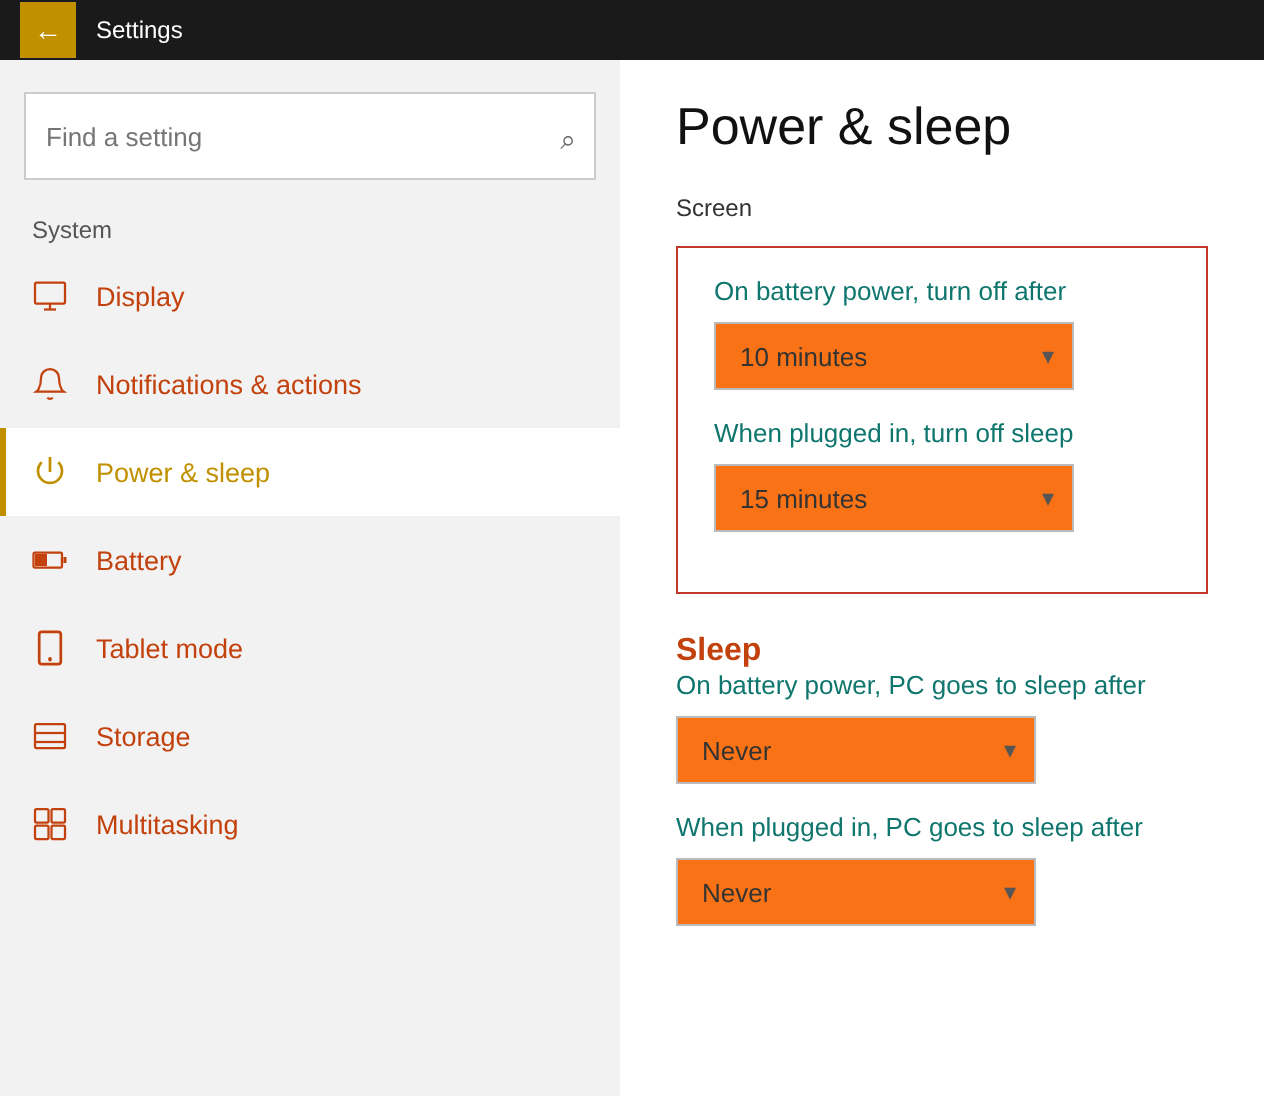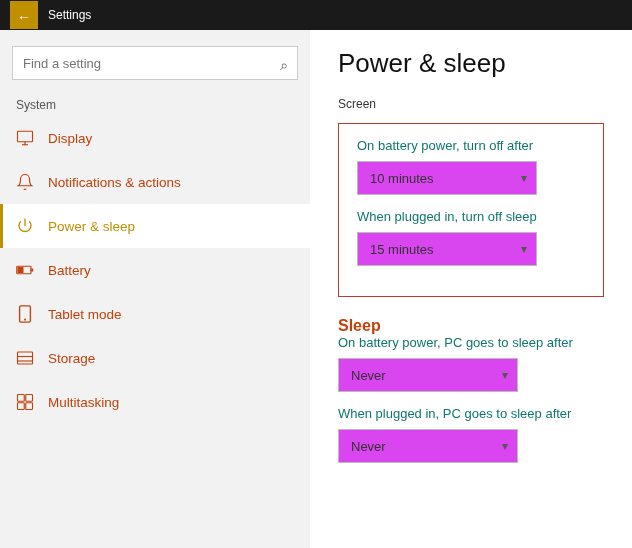--- a/index.html
+++ b/index.html
@@ -56,21 +56,21 @@
       flex-direction: column;
       padding-top: 8px;
     }
 
     .search-box-container {
       padding: 8px 12px 12px 12px;
       position: relative;
     }
     .search-box {
       width: 100%;
-      height: 34px;
+      height: 44px;
       border: 1px solid #ccc;
       background: #fff;
       padding: 0 42px 0 10px;
       font-size: 13px;
       outline: none;
       color: #666;
     }
     .search-icon-wrap {
       position: absolute;
       right: 22px;
@@ -152,21 +152,21 @@
     }
 
     .dropdown-wrap {
       position: relative;
       display: inline-block;
       margin-bottom: 14px;
     }
     .dropdown-select {
       appearance: none;
       -webkit-appearance: none;
-      background: #d946ef;
+      background: #f97316;
       border: 1px solid #bbb;
       padding: 6px 36px 6px 12px;
       font-size: 13px;
       color: #333;
       width: 180px;
       height: 34px;
       cursor: pointer;
       outline: none;
     }
     .dropdown-arrow {

